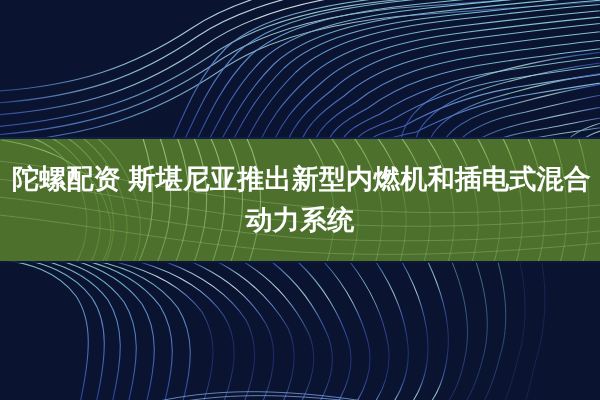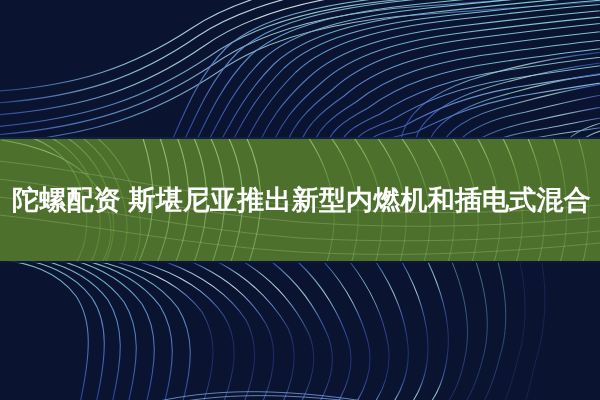--- a/index.html
+++ b/index.html
@@ -254,15 +254,16 @@
           <path d="M-10,178 C 90,188 190,214 300,222 C 410,230 510,226 610,216"></path>
           <path d="M-10,196 C 90,206 190,230 300,238 C 410,244 510,240 610,230"></path>
           <path d="M-10,214 C 90,224 190,246 300,252 C 410,258 510,252 610,242"></path>
         </g>
       </g>
     </svg>
   </div>
 
   <div id="headline">
     <div class="headline-line line-1">陀螺配资 斯堪尼亚推出新型内燃机和插电式混合</div>
+    <div class="headline-line line-2">动力系统</div>
   </div>
 
 </div>
 
 </body></html>

